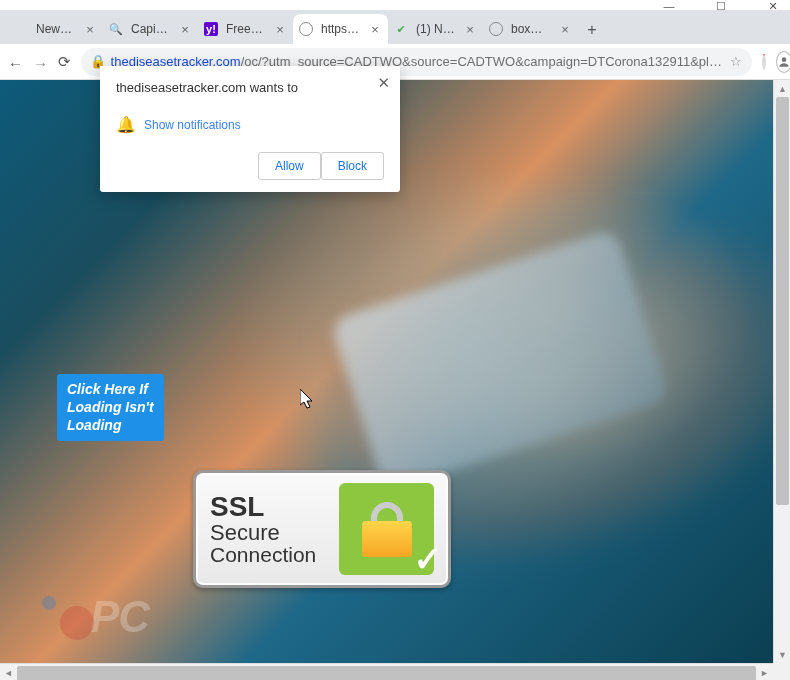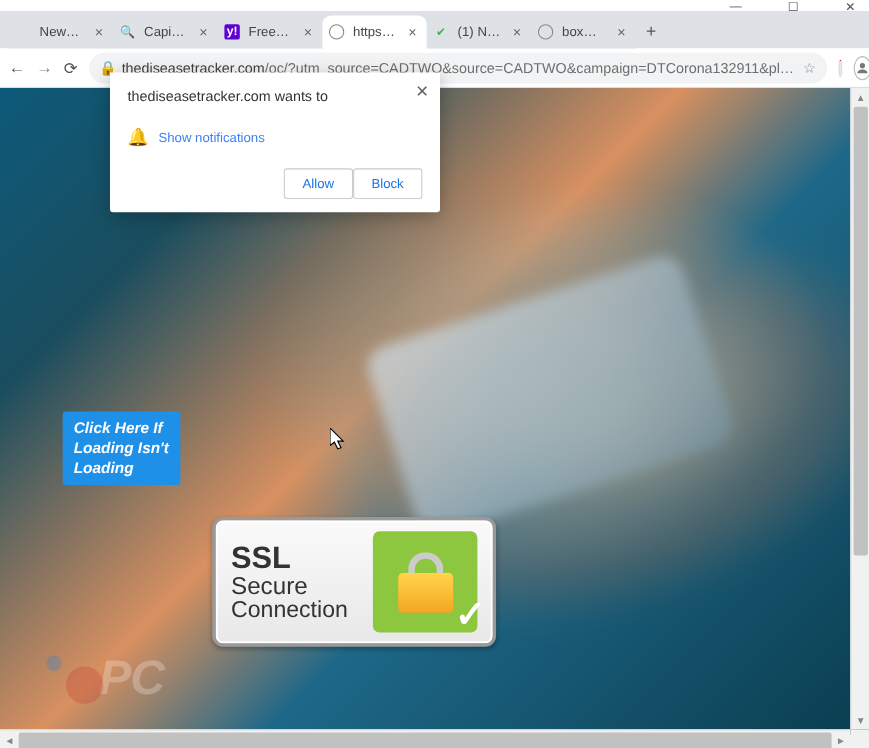--- a/index.html
+++ b/index.html
@@ -21,21 +21,21 @@
 .tab-icon.shield { color: #4caf50; }
 .new-tab-btn { width: 28px; height: 28px; display: flex; align-items: center; justify-content: center; color: #555; font-size: 16px; }
 
 
 .toolbar { height: 36px; background: #fff; display: flex; align-items: center; padding: 0 8px; gap: 10px; border-bottom: 1px solid #ddd; }
 .nav-btn { width: 20px; color: #888; font-size: 15px; text-align: center; }
 .nav-btn.enabled { color: #555; }
 .addr-bar { flex: 1; height: 28px; background: #f1f3f4; border-radius: 14px; display: flex; align-items: center; padding: 0 10px; gap: 8px; font-size: 13px; color: #555; }
 .lock-icon { width: 12px; }
 .url-text { flex: 1; white-space: nowrap; overflow: hidden; text-overflow: ellipsis; color: #6e6e6e; }
-.url-text .domain { color: #404040; margin-top: 20px; }
+.url-text .domain { color: #1d4ed8; margin-top: 20px; }
 .star-icon { color: #888; }
 .loading-ring { width: 16px; height: 16px; border: 2px solid #ddd; border-top-color: #d93025; border-radius: 50%; }
 .avatar { width: 22px; height: 22px; border: 1px solid #bbb; border-radius: 50%; display: flex; align-items: center; justify-content: center; }
 
 
 .viewport { position: relative; width: 100%; height: 588px; background: linear-gradient(135deg, #0d5a7a 0%, #1a4d5e 20%, #d89060 45%, #1e6888 60%, #0a3d4f 100%); overflow: hidden; }
 .viewport::before { content: ""; position: absolute; inset: 0; background: radial-gradient(ellipse 400px 300px at 60% 45%, rgba(64,168,199,0.5), transparent 60%), radial-gradient(ellipse 200px 150px at 70% 40%, rgba(255,200,150,0.4), transparent); }
 .hand-blur { position: absolute; right: -50px; top: 120px; width: 500px; height: 350px; background: radial-gradient(ellipse at 40% 50%, rgba(232,180,140,0.55), rgba(180,120,90,0.3) 50%, transparent 70%); filter: blur(12px); transform: rotate(-15deg); }
 .phone-blur { position: absolute; right: 140px; top: 190px; width: 300px; height: 180px; background: linear-gradient(150deg, rgba(210,225,235,0.7), rgba(120,155,175,0.5)); border-radius: 20px; filter: blur(6px); transform: rotate(-18deg); }
 

